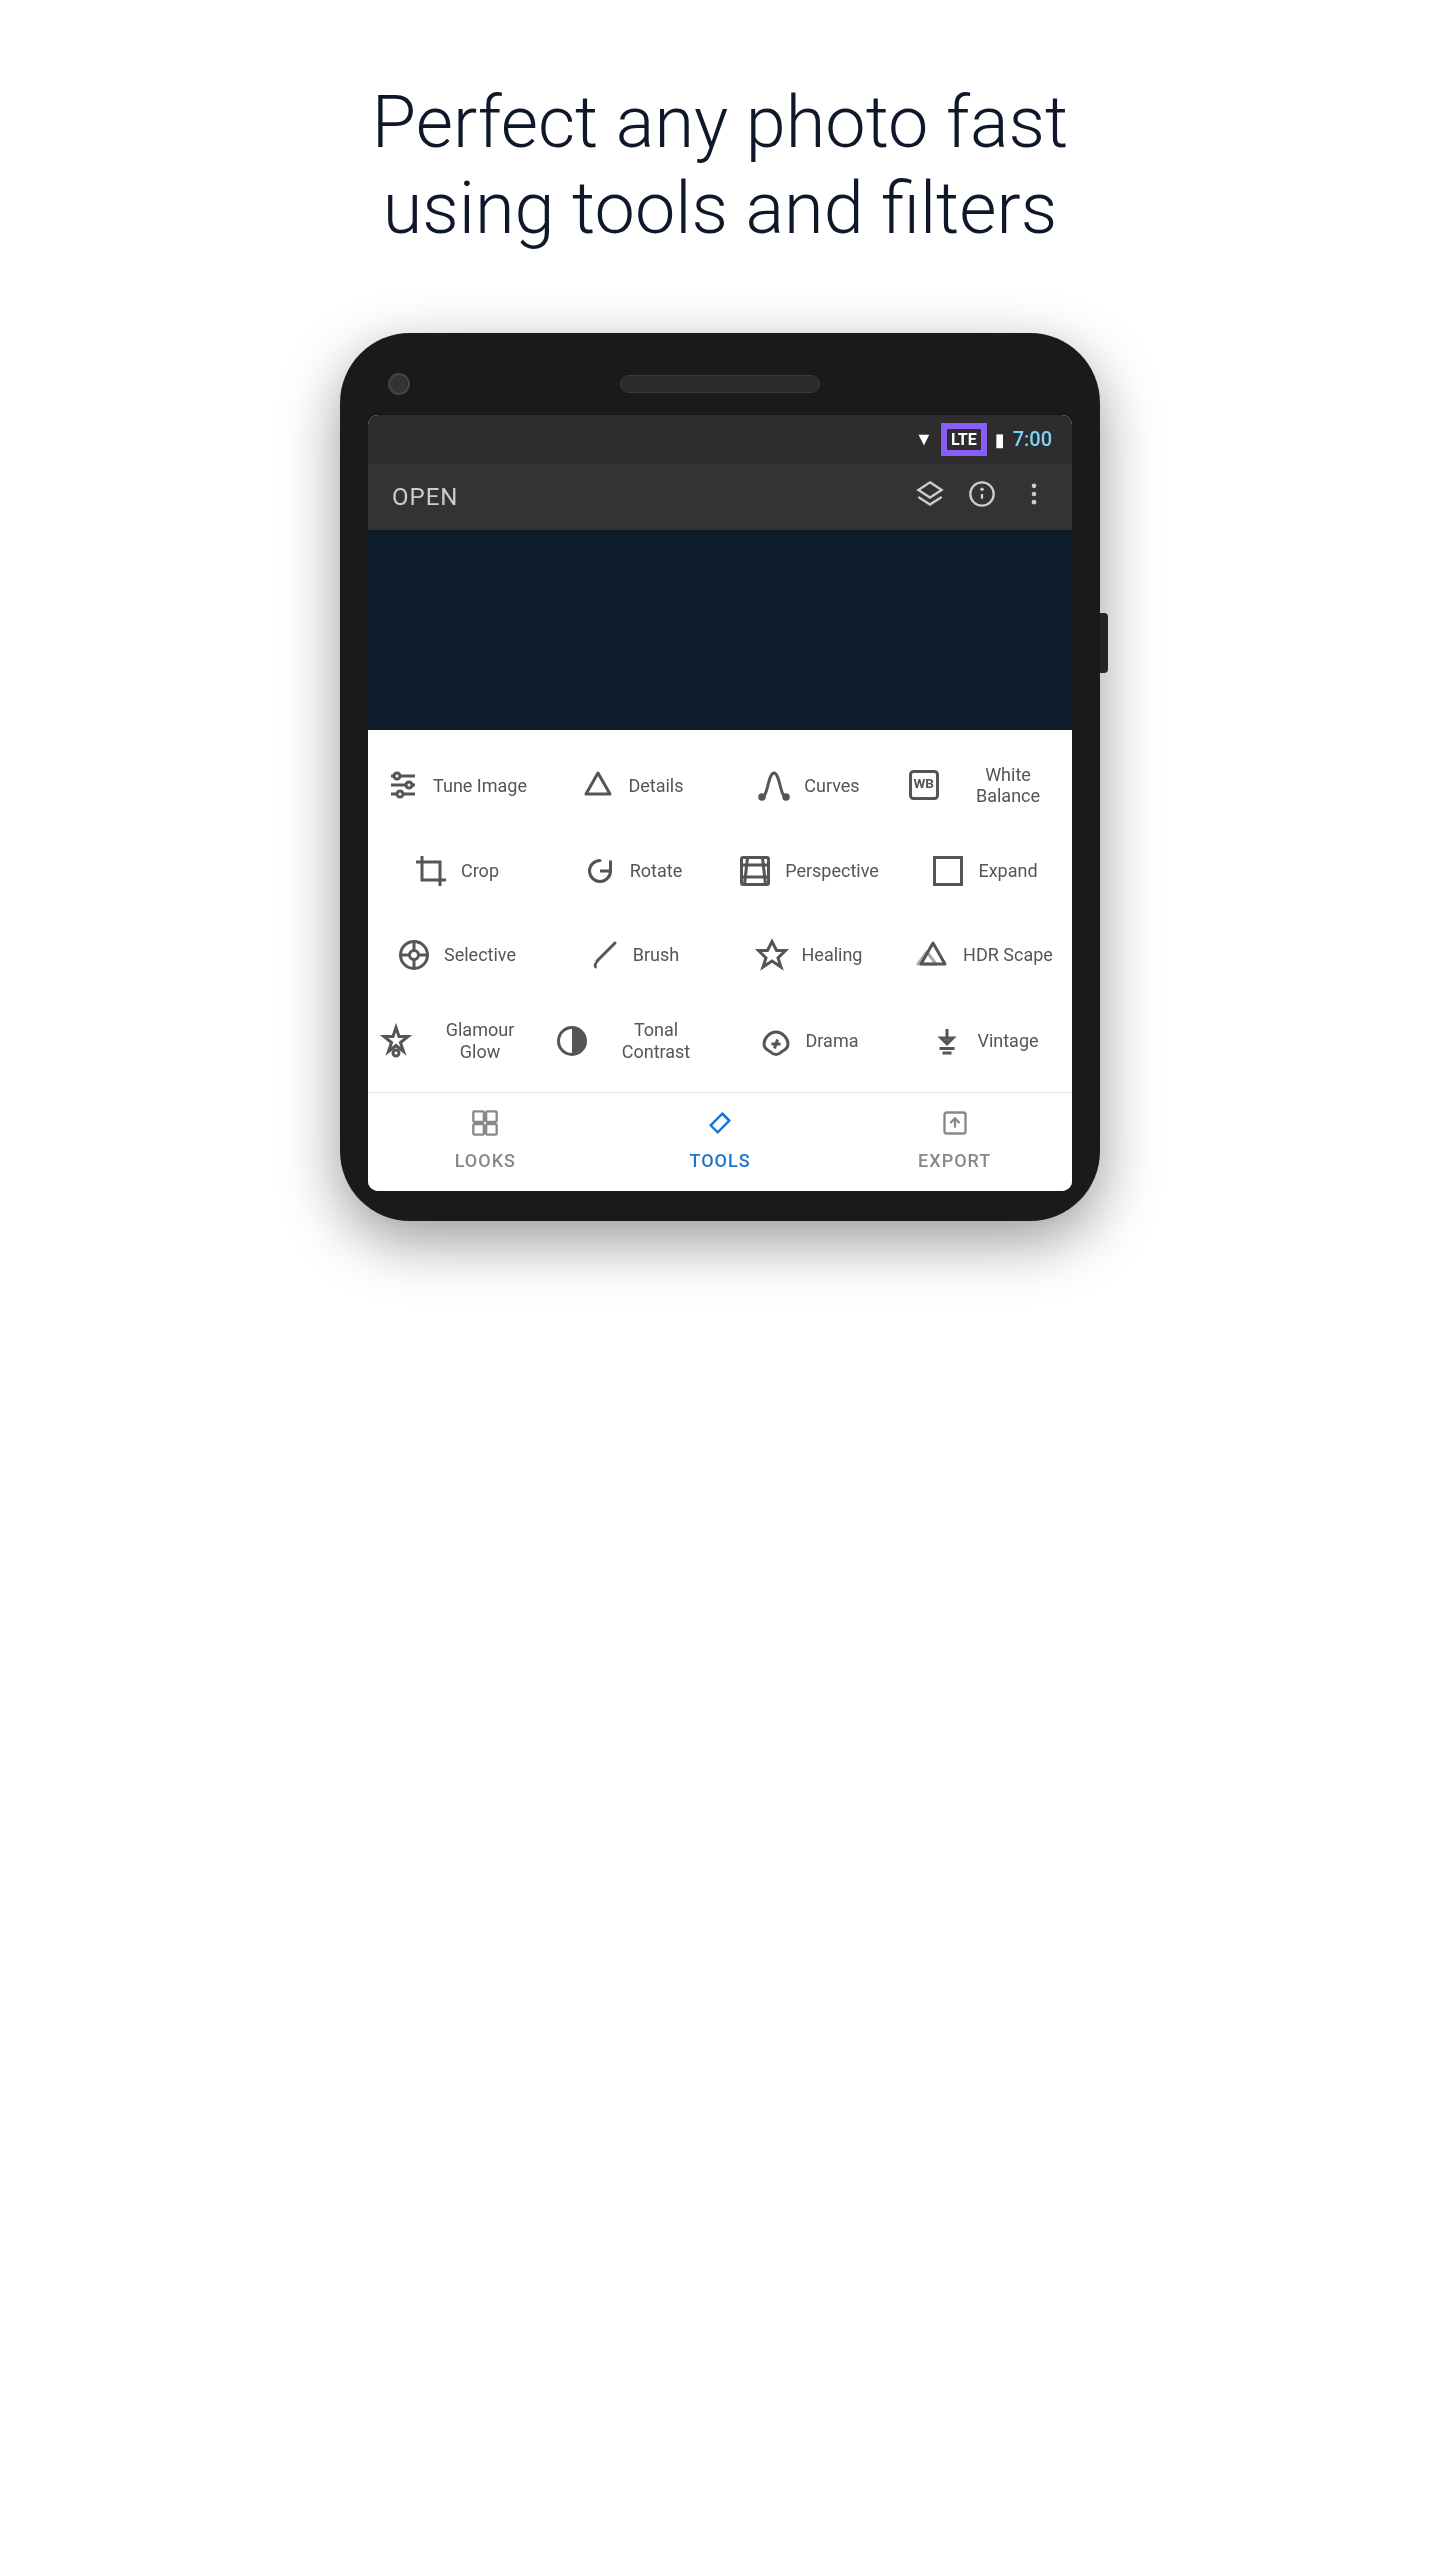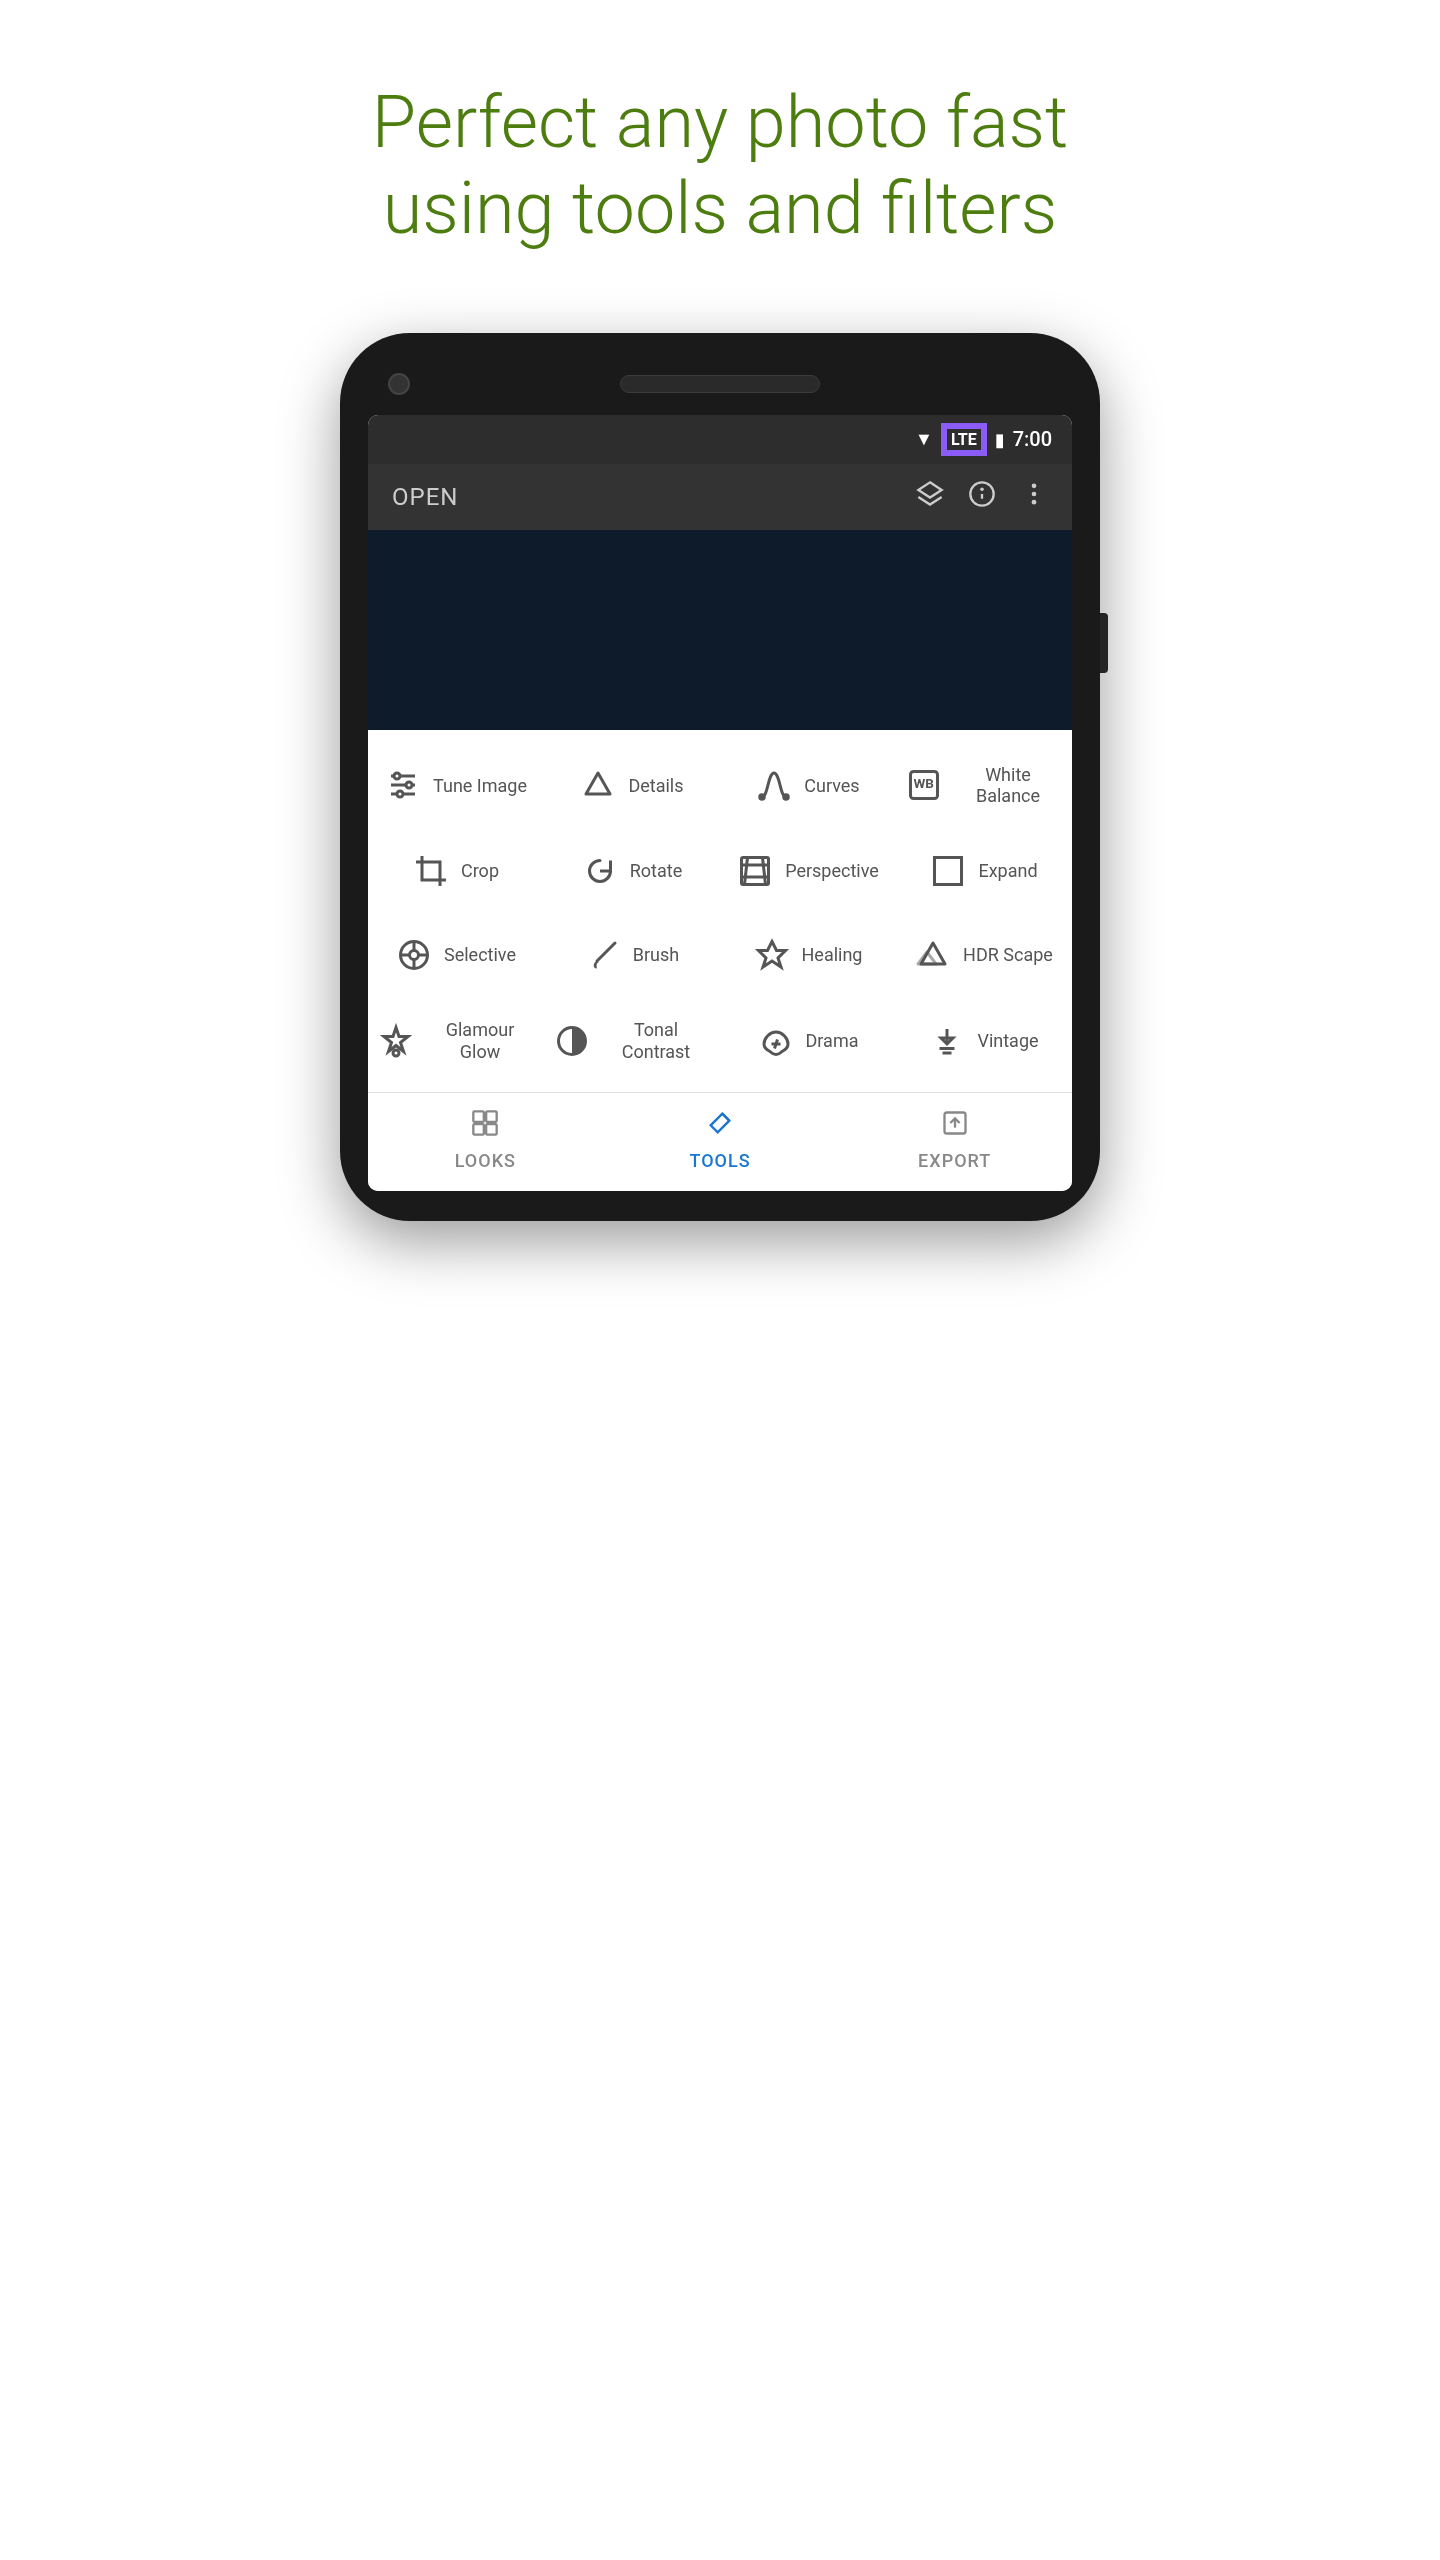--- a/index.html
+++ b/index.html
@@ -9,21 +9,21 @@
       display: flex;
       flex-direction: column;
       align-items: center;
       width: 1440px;
       min-height: 2560px;
       overflow-x: hidden;
     }
 
     .page-title {
       text-align: center;
-      color: #4d7c0f;
+      color: #0f172a;
       font-size: 72px;
       font-weight: 300;
       line-height: 1.2;
       margin-top: 80px;
       margin-bottom: 80px;
       padding: 0 100px;
     }
 
     .phone-wrapper {
       position: relative;
@@ -79,21 +79,21 @@
       gap: 12px;
     }
 
     .status-icons {
       display: flex;
       align-items: center;
       gap: 8px;
     }
 
     .status-text {
-      color: #ffffff;
+      color: #7dd3fc;
       font-size: 20px;
       font-weight: 500;
     }
 
     .app-toolbar {
       background: #333333;
       display: flex;
       justify-content: space-between;
       align-items: center;
       padding: 16px 24px;

